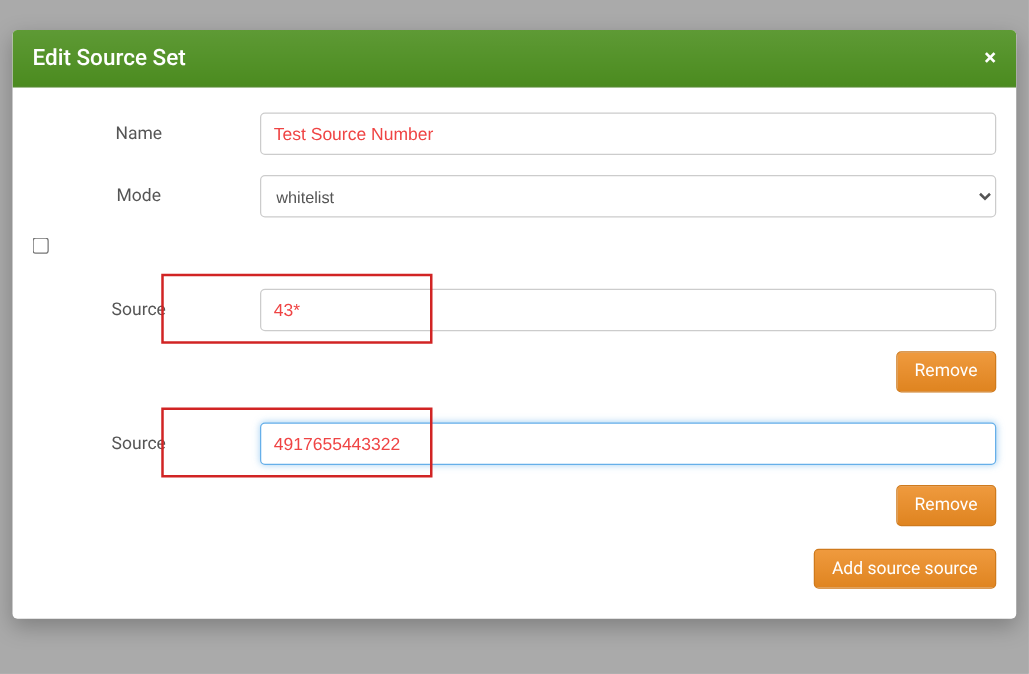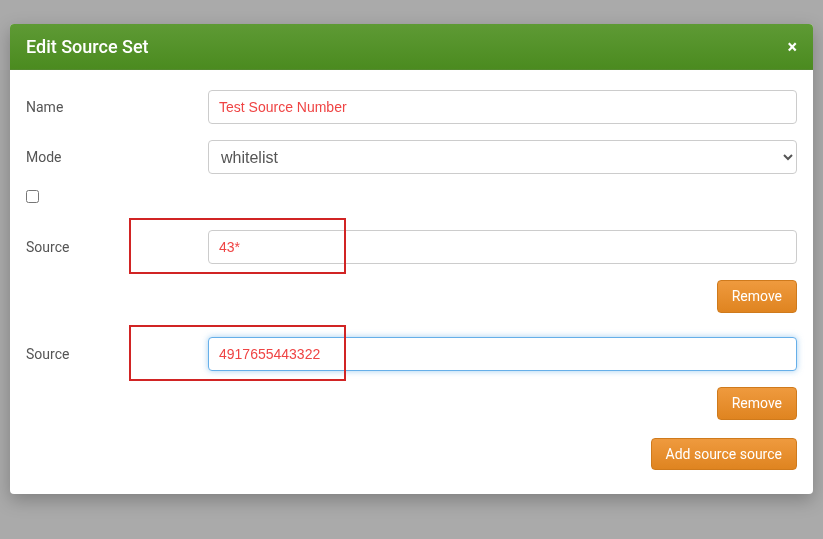--- a/index.html
+++ b/index.html
@@ -49,21 +49,21 @@
     display: flex;
     align-items: center;
     margin-bottom: 16px;
     position: relative;
   }
   .form-row.source-row {
     margin-bottom: 8px;
   }
   .label-cell {
     flex: 0 0 170px;
-    text-align: left;
+    text-align: center;
     padding-right: 12px;
     color: #555;
   }
   .input-cell {
     flex: 1 1 auto;
   }
   input[type=text].text-input {
     width: 100%;
     box-sizing: border-box;
     height: 34px;
@@ -79,21 +79,21 @@
     border-color: #66afe9;
     box-shadow: 0 0 6px rgba(102,175,233,.6);
   }
   select.mode-select {
     width: 100%;
     box-sizing: border-box;
     height: 34px;
     padding: 6px 8px;
     border: 1px solid #ccc;
     border-radius: 4px;
-    font-size: 16px;
+    font-size: 13px;
     color: #555;
     background: #fff;
   }
   input[type=checkbox] {
     margin: 0;
   }
   .highlight-box {
     position: absolute;
     border: 2px solid #d12424;
     pointer-events: none;

